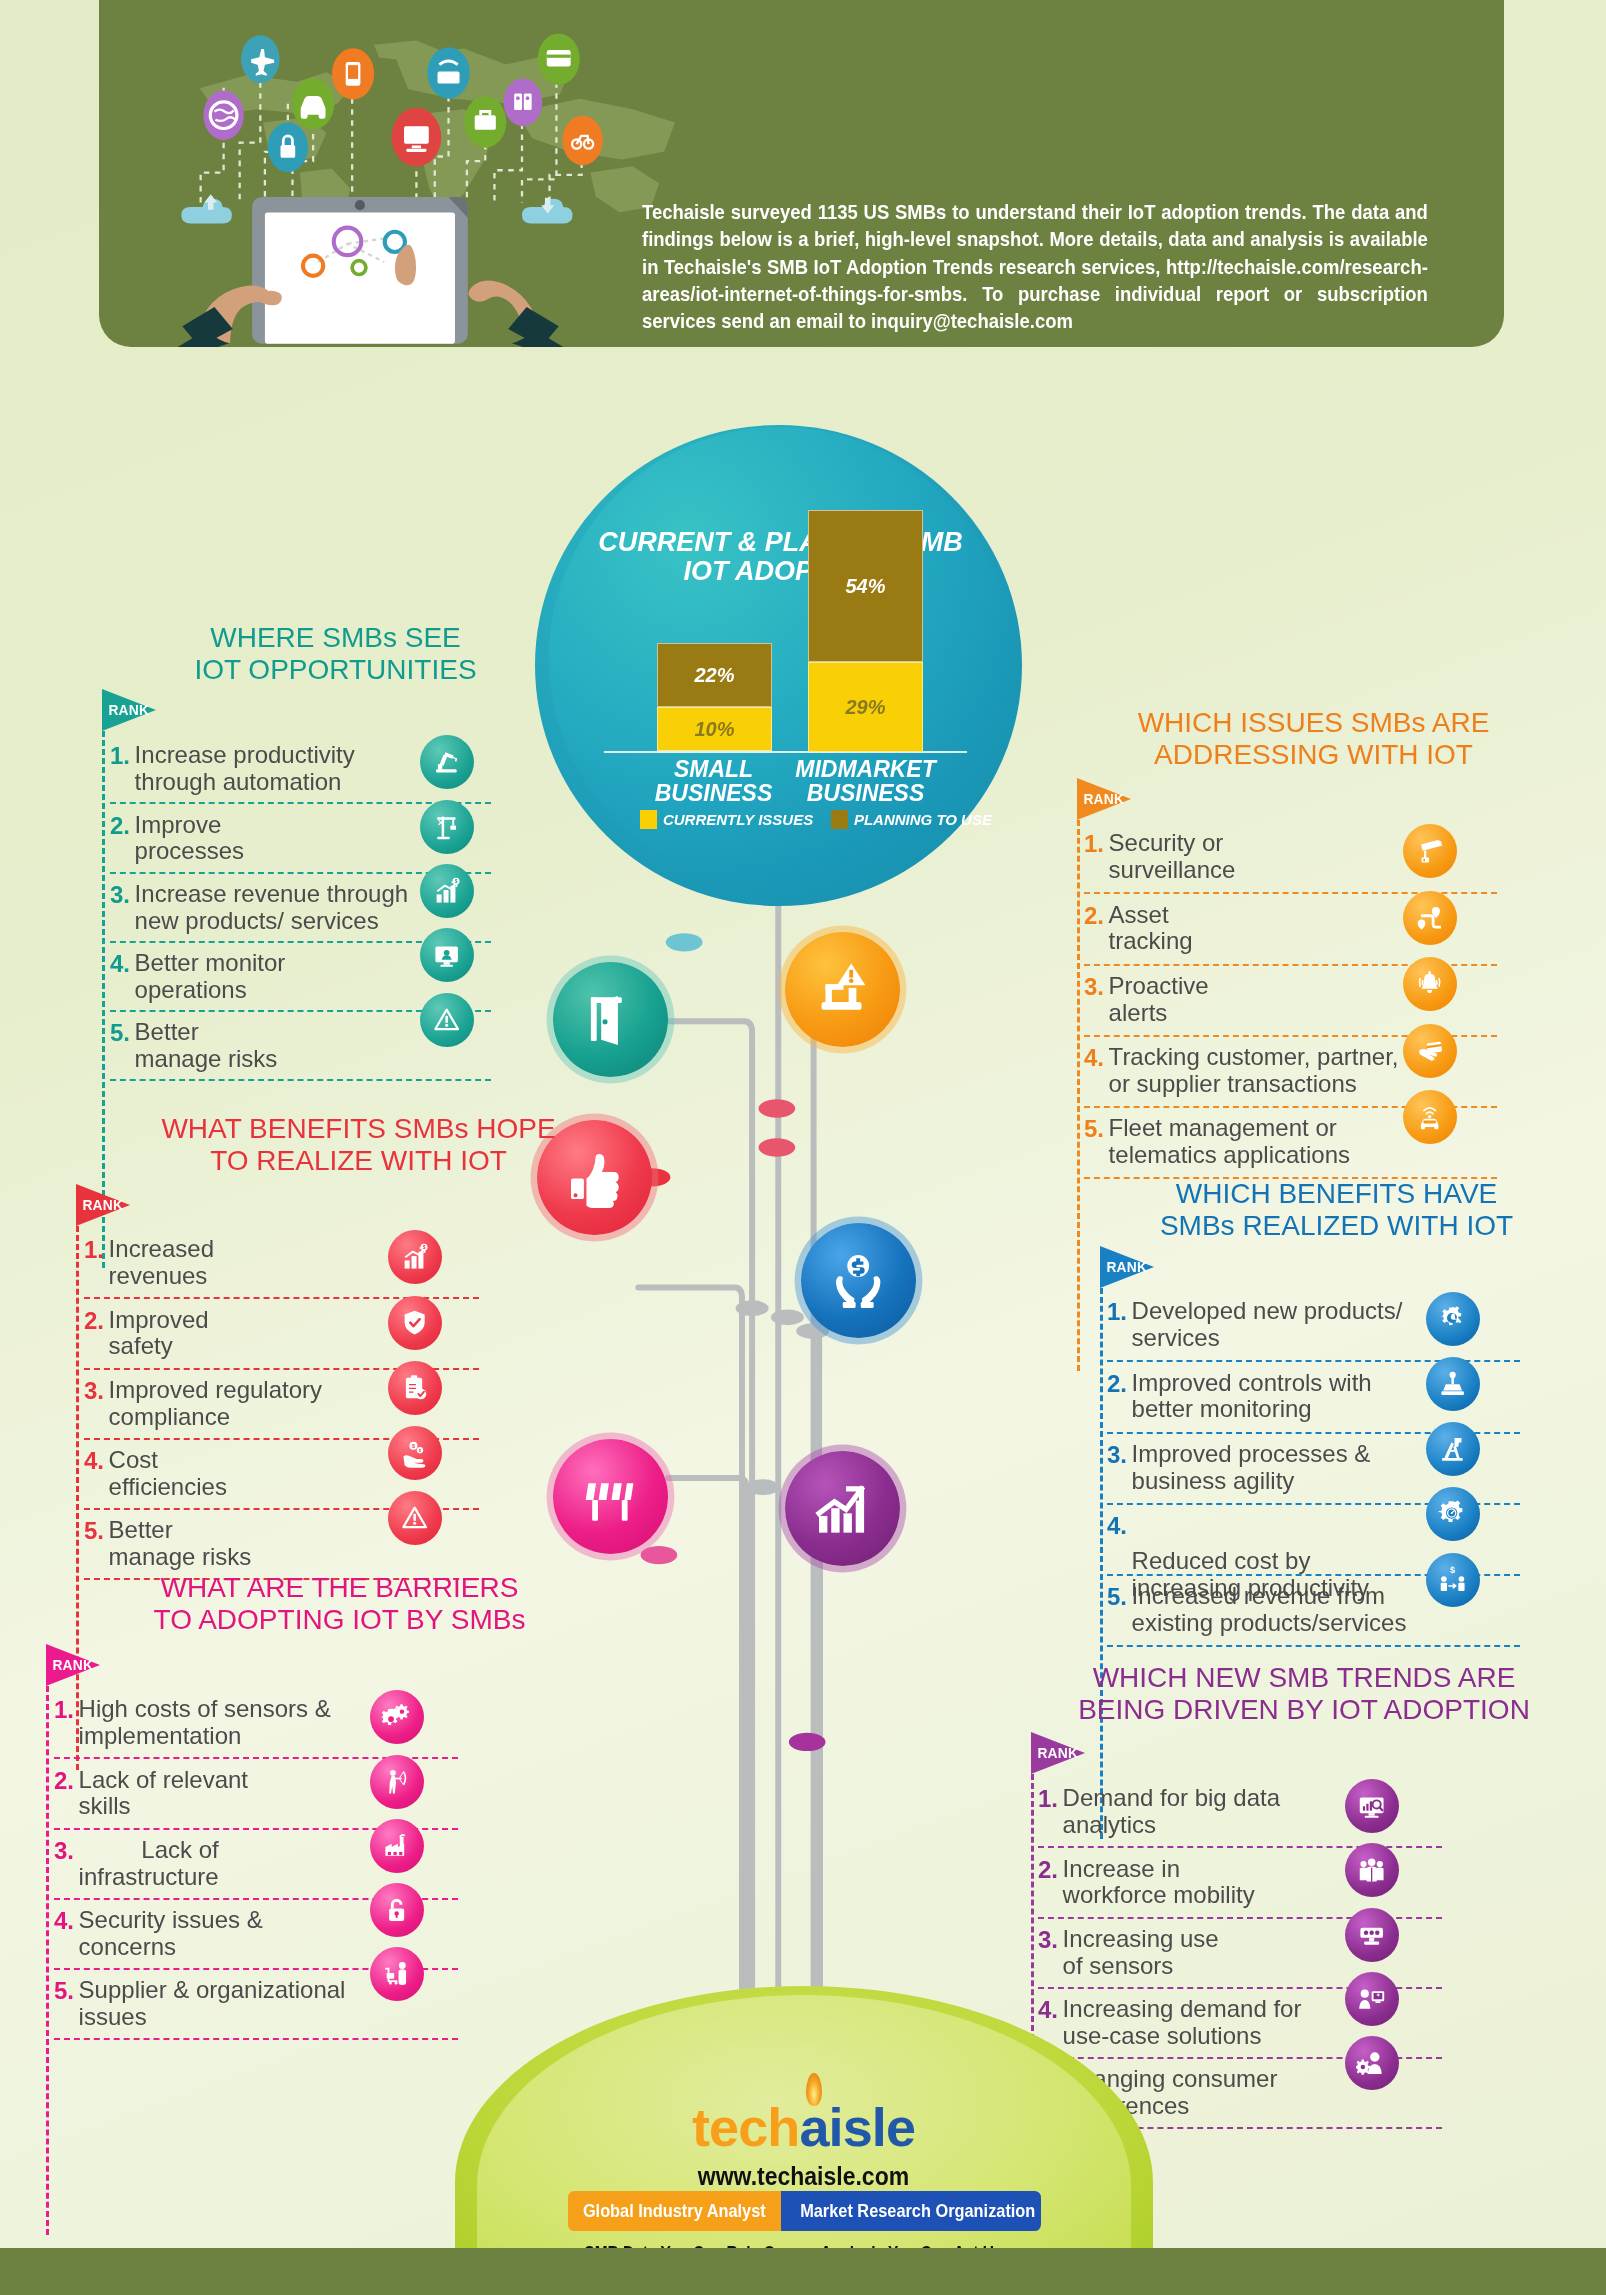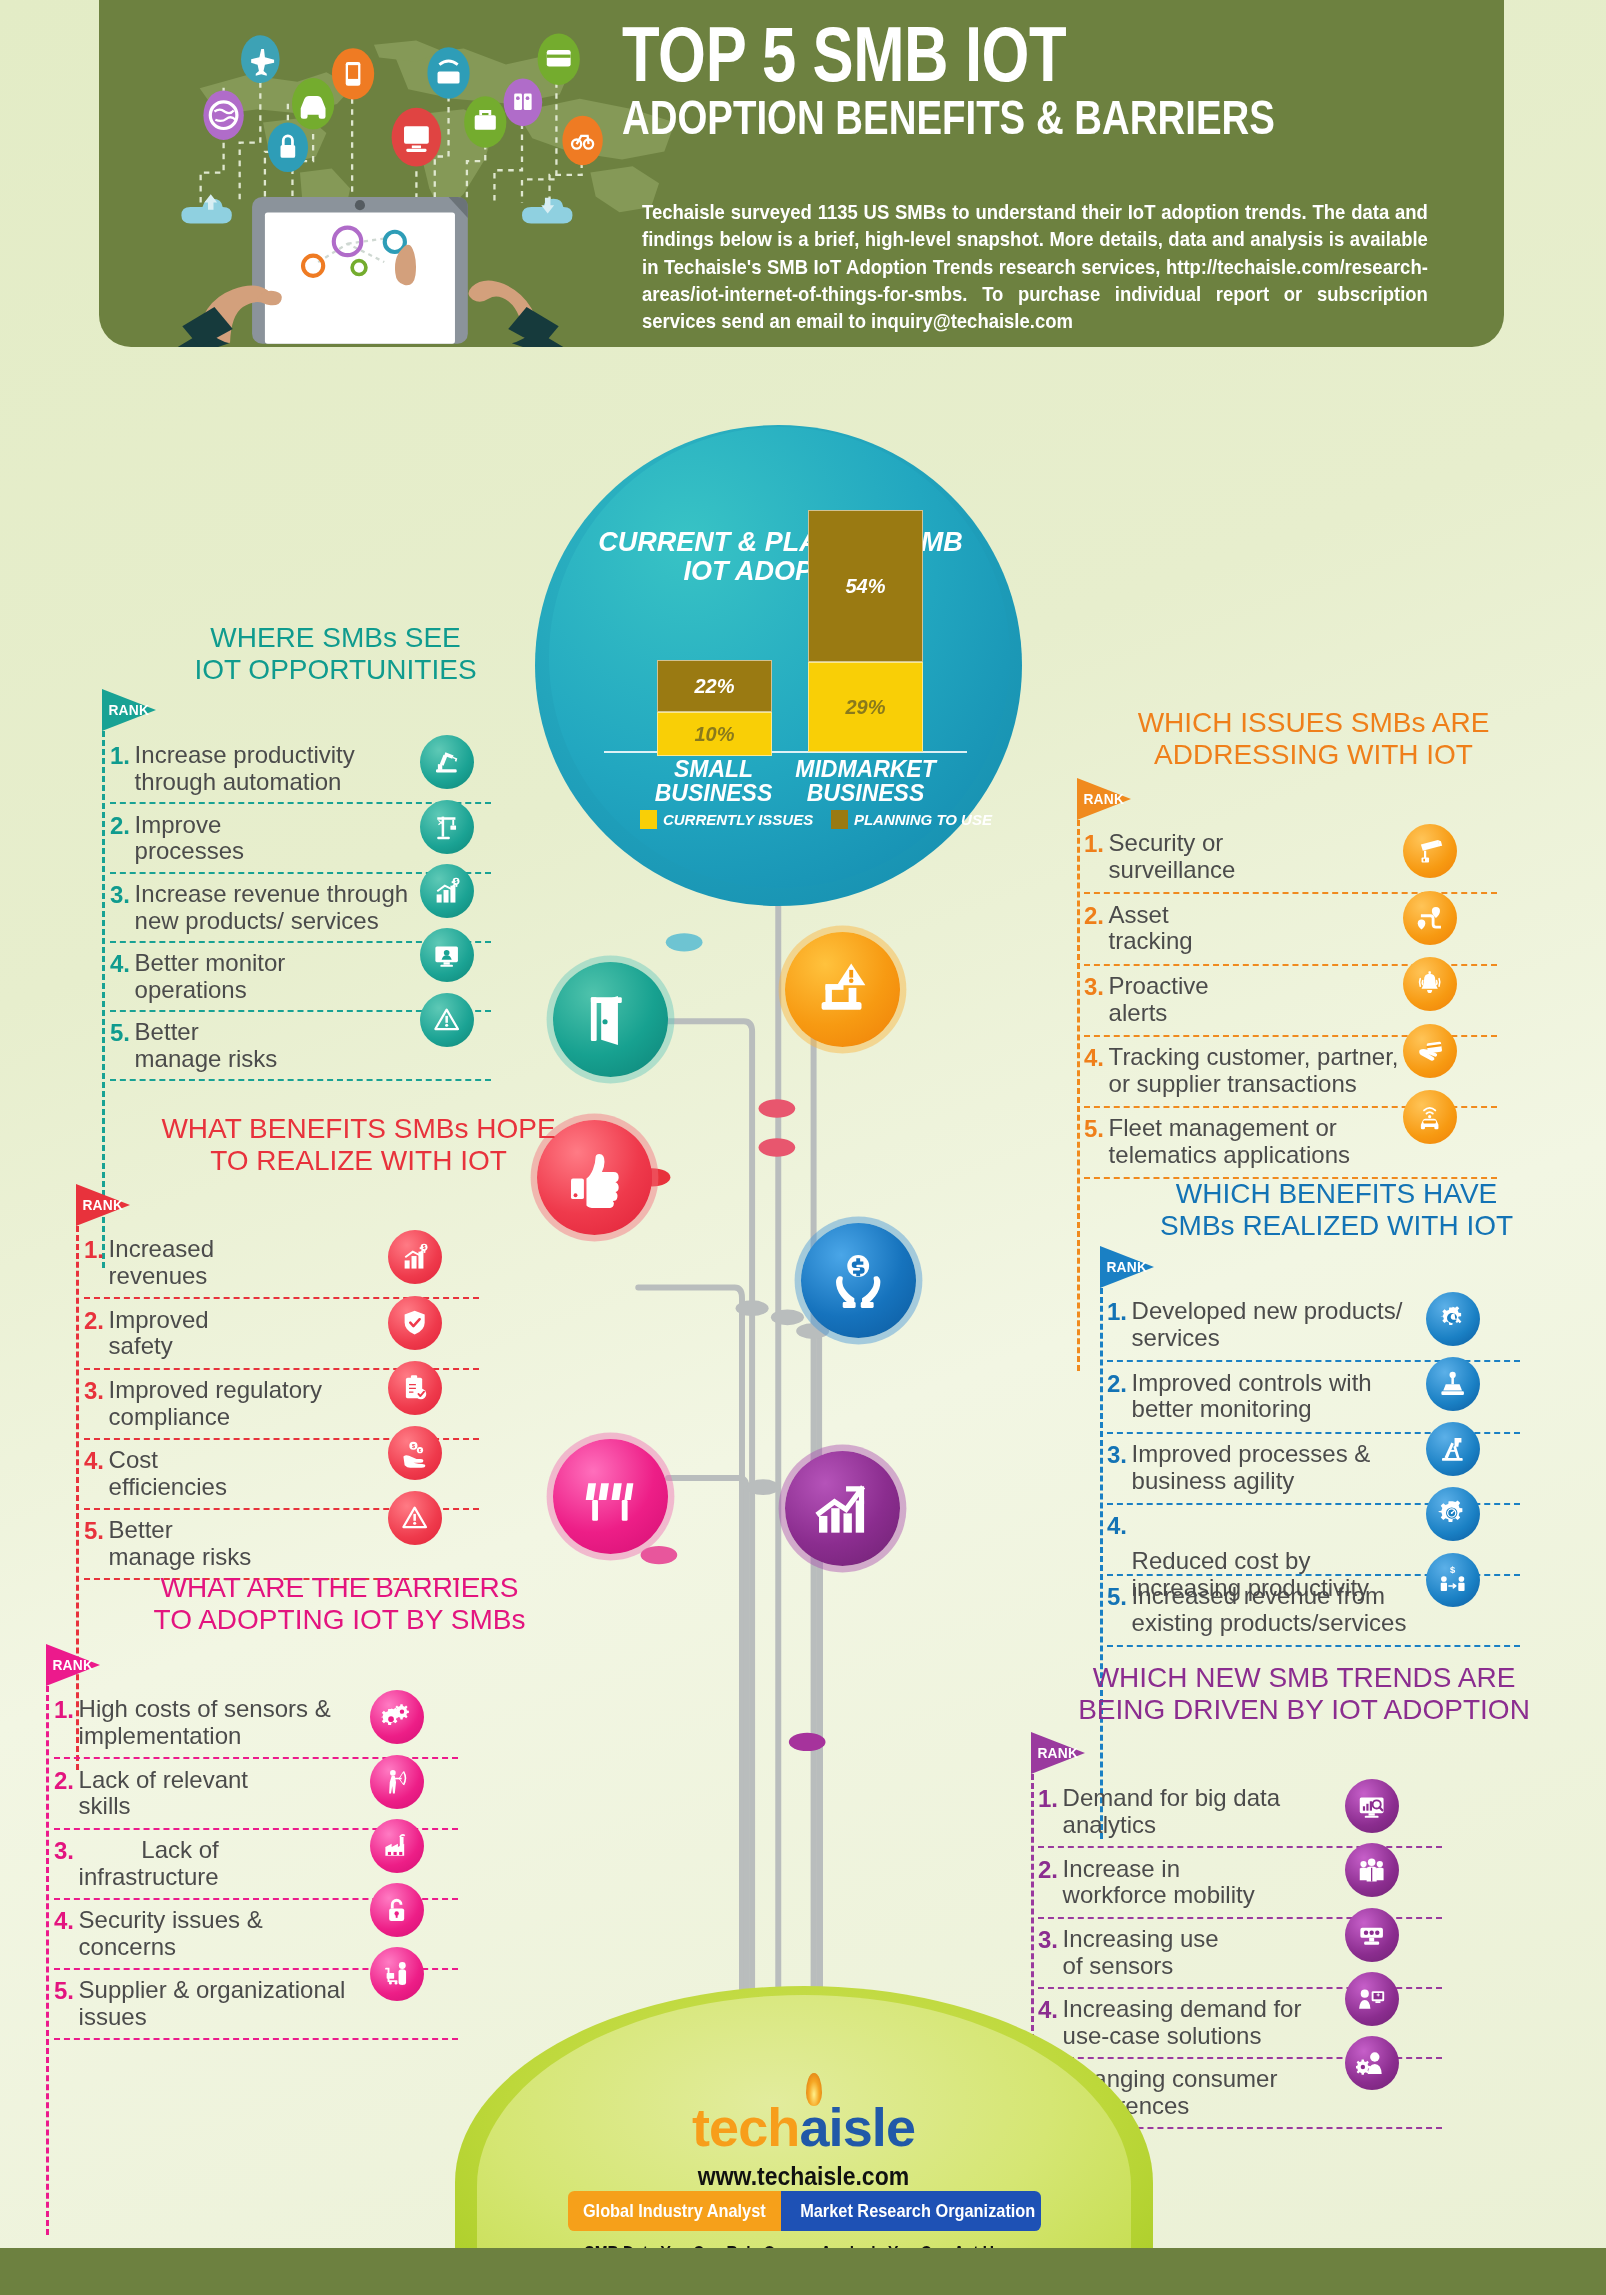--- a/index.html
+++ b/index.html
@@ -211,24 +211,20 @@
       <path d="M600,530 q-20,18 -16,54 q2,22 20,26 q20,4 24,-22 q4,-32 -6,-56 q-8,-18 -22,-2 z"></path>
     </g>
     <g fill="#163a3c">
       <path d="M110,745 l60,-36 q30,22 52,28 l-24,8 z"></path>
       <path d="M950,745 l-60,-36 q-30,22 -52,28 l24,8 z"></path>
       <path d="M120,700 l70,-42 l40,48 l-72,39 z"></path>
       <path d="M940,700 l-70,-42 l-40,48 l72,39 z"></path>
     </g>
   </svg>
 
-  <div id="title-block">
-    <div id="main-title">TOP 5 SMB IOT</div>
-    <div id="sub-title">ADOPTION BENEFITS &amp; BARRIERS</div>
-  </div>
   <div id="header-desc">Techaisle surveyed 1135 US SMBs to understand their IoT adoption trends. The data and findings below is a brief, high-level snapshot. More details, data and analysis is available in Techaisle's SMB IoT Adoption Trends research services, http://techaisle.com/research-areas/iot-internet-of-things-for-smbs.  To purchase individual report or subscription services send an email to inquiry@techaisle.com</div>
 </div>
 
 <svg id="wires" viewBox="0 0 3500 5000">
   <g stroke="#b9bdbd" stroke-width="13" fill="none" stroke-linecap="round">
     <path d="M1695,1960 L1695,4360"></path>
     <path d="M1455,2225 L1620,2225 Q1638,2225 1638,2248 L1638,4360"></path>
     <path d="M1945,2158 L1790,2158 Q1772,2158 1772,2182 L1772,4360"></path>
     <path d="M1390,2805 L1600,2805 Q1616,2805 1616,2828 L1616,4360"></path>
     <path d="M1985,2795 L1800,2795 Q1784,2795 1784,2818 L1784,4360"></path>
@@ -252,21 +248,21 @@
 </svg>
 
 <div class="abs" id="chart-circle-outer"></div>
 <div class="abs" id="chart-circle-inner"></div>
 <div class="abs" id="chart-title">CURRENT &amp; PLANNED
 SMB IOT ADOPTION</div>
 
 <div class="abs" id="chart-baseline"></div>
 
 <div class="bar-col abs" style="left:657px;top:643px;">
-  <div class="seg plan" style="height:52px;margin-top:17px;">22%</div>
+  <div class="seg plan" style="height:64px;">22%</div>
   <div class="seg curr" style="height:44px;">10%</div>
 </div>
 <div class="bar-label abs" style="left:640px;top:758px;">SMALL
 BUSINESS</div>
 
 <div class="bar-col abs" style="left:808px;top:510px;">
   <div class="seg plan" style="height:152px;">54%</div>
   <div class="seg curr" style="height:90px;">29%</div>
 </div>
 <div class="bar-label abs" style="left:792px;top:758px;">MIDMARKET

